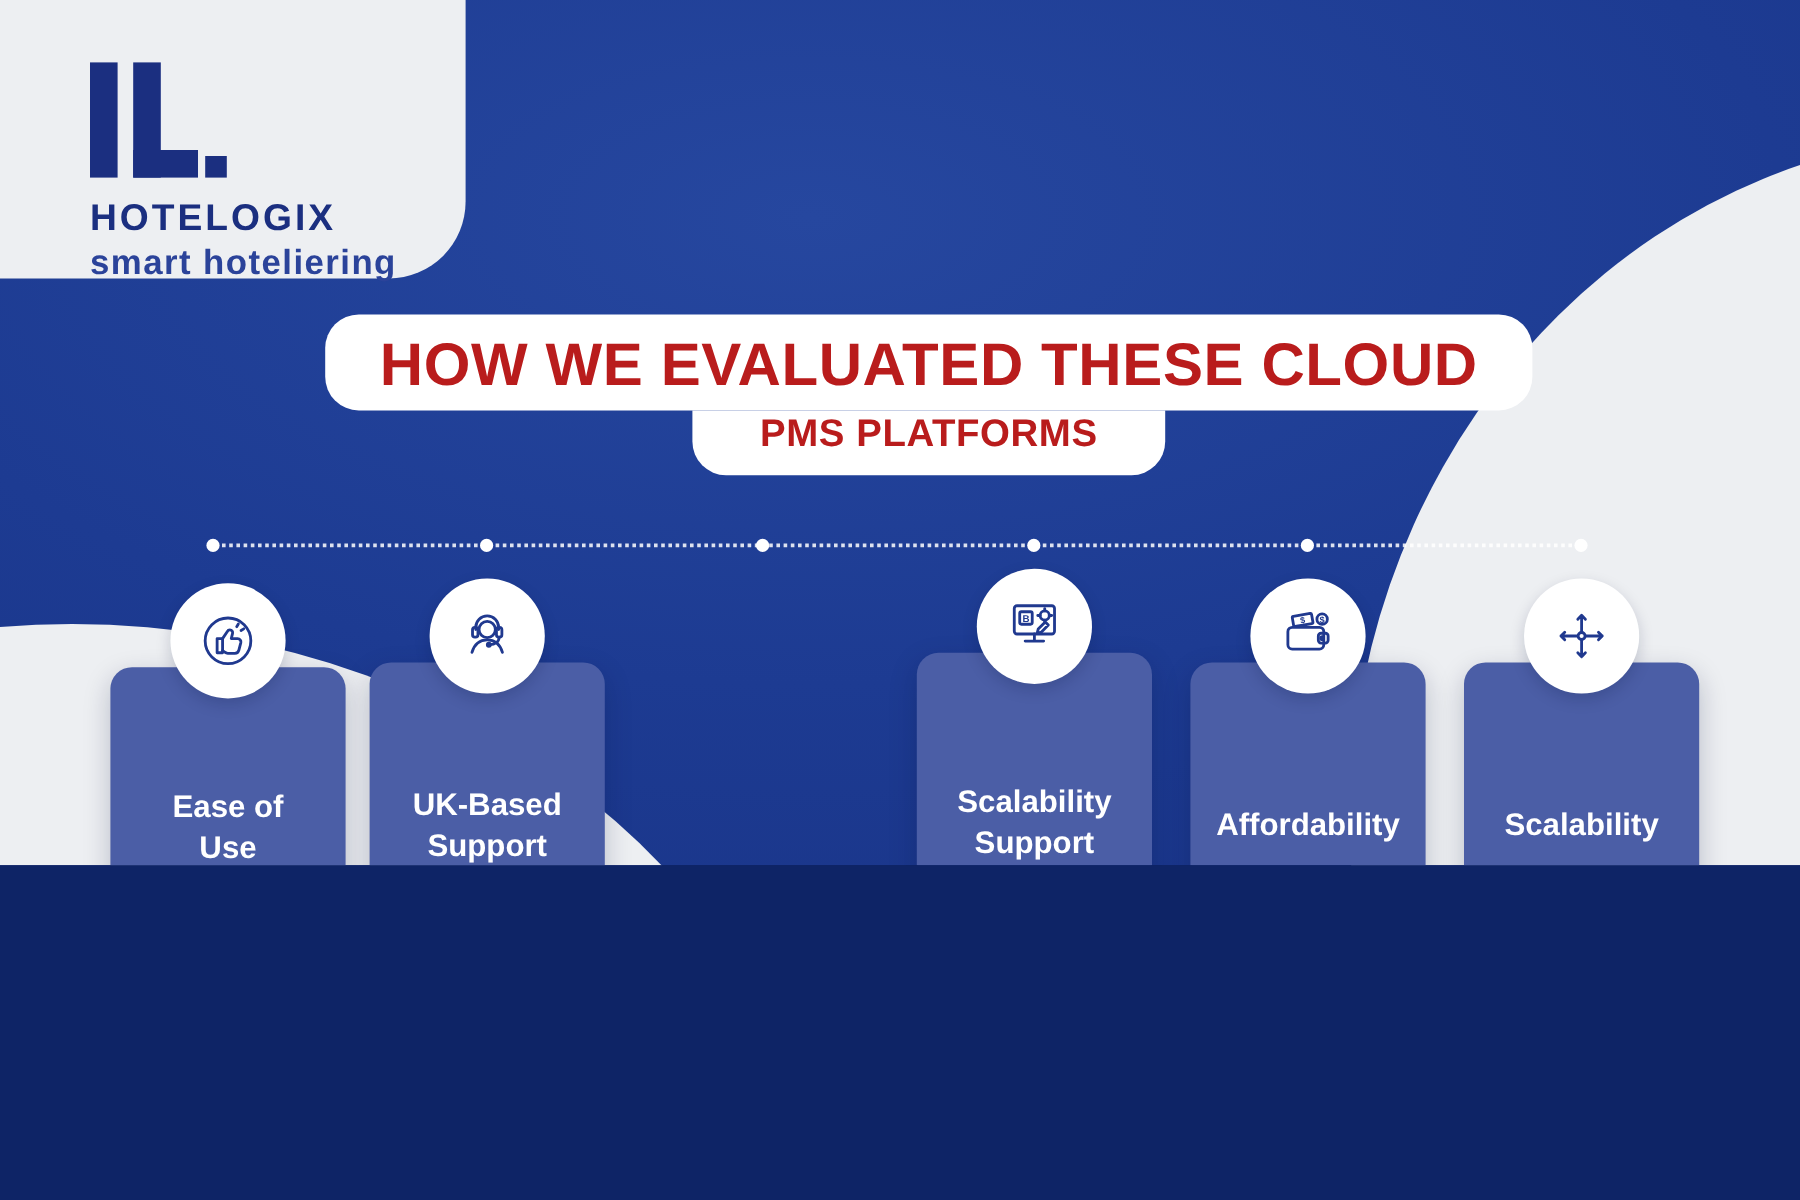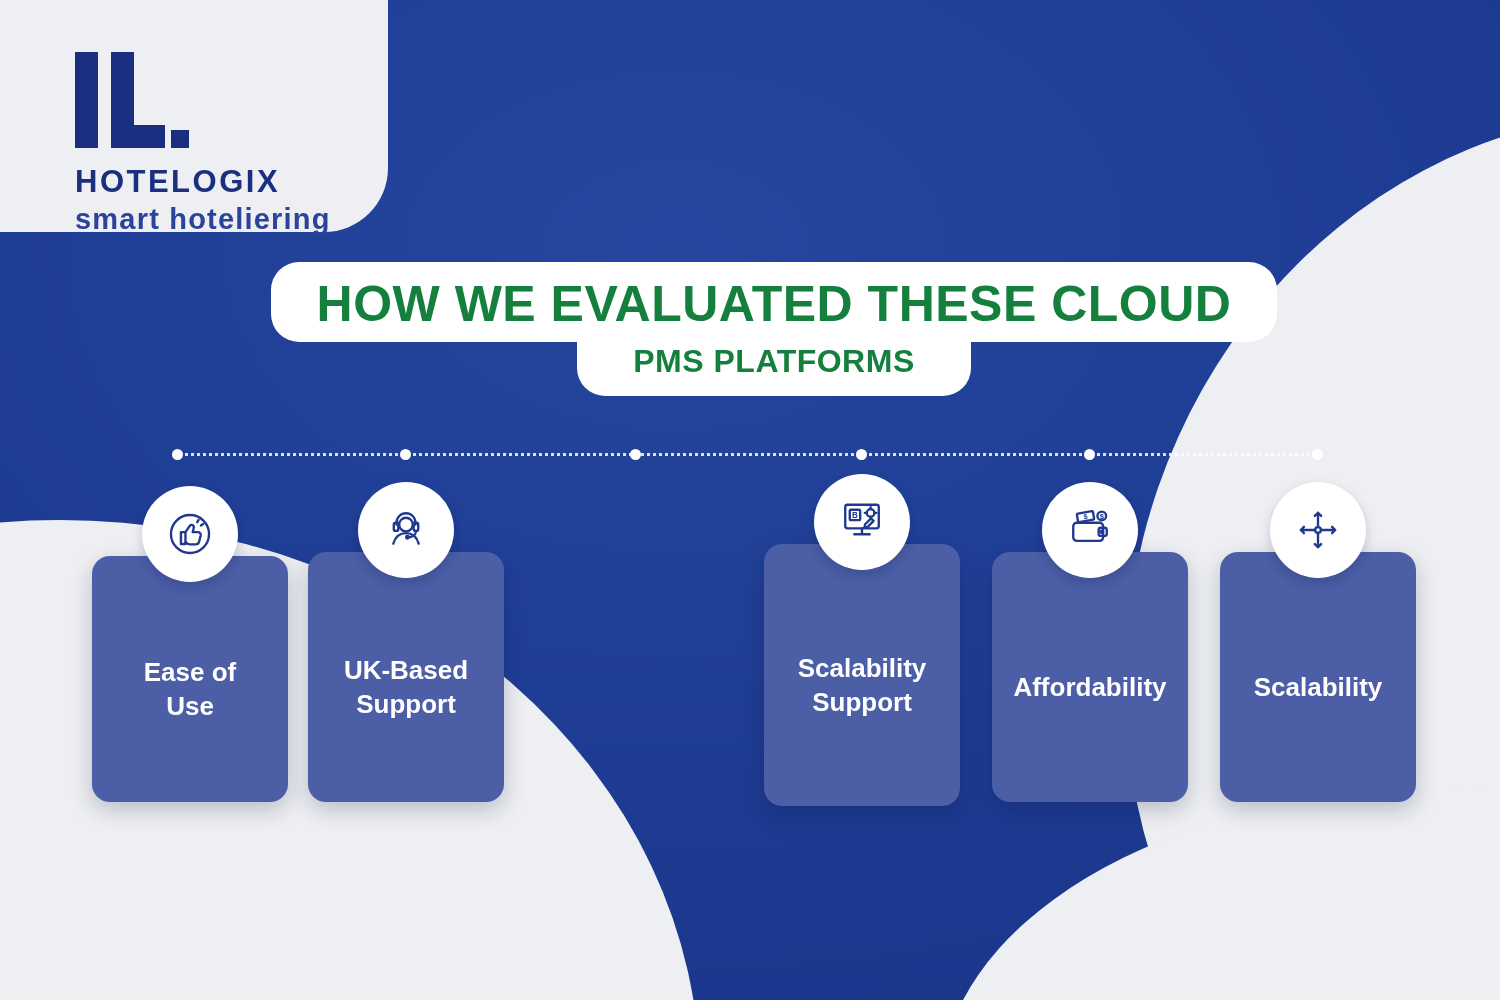--- a/index.html
+++ b/index.html
@@ -1,38 +1,38 @@
 <!DOCTYPE html>
 <html><head>
 <meta charset="utf-8">
 <style>
   html,body{margin:0;padding:0;background:#0e2466;}
   .stage{
-    position:relative;width:1500px;height:1000px;overflow:hidden;
+    position:relative;width:1500px;height:721px;overflow:hidden;
     font-family:"Liberation Sans", sans-serif;
     background:radial-gradient(120% 120% at 45% 25%, #26479f 0%, #1d3b92 45%, #173082 100%);
   }
   
   .blob{position:absolute;background:#edeff2;}
   .blob-tl{left:-60px;top:-60px;width:448px;height:292px;border-radius:0 0 64px 0;}
   .blob-bl{left:-580px;top:520px;width:1280px;height:1120px;border-radius:50%;}
   .blob-right{left:1128px;top:110px;width:1000px;height:1100px;border-radius:50%;transform:rotate(14deg);}
   .blob-br{left:940px;top:790px;width:1000px;height:600px;border-radius:50%;}
   
   .logo{position:absolute;left:75px;top:52px;z-index:5;}
   .logo-mark{position:relative;width:116px;height:96px;margin-bottom:16px;}
   .lm{position:absolute;background:#1b2f80;}
   .lm-bar1{left:0;top:0;width:23px;height:96px;}
   .lm-bar2{left:36px;top:0;width:23px;height:96px;}
   .lm-foot{left:36px;top:73px;width:54px;height:23px;}
   .lm-dot{left:96px;top:78px;width:18px;height:18px;}
   .logo-name{font-size:31px;font-weight:bold;color:#1b2f80;letter-spacing:2.5px;}
   .logo-tagline{font-size:29px;color:#2b439a;letter-spacing:1.2px;margin-top:3px;font-weight:bold;}
   
-  .banner{position:absolute;top:262px;left:0;right:0;text-align:center;z-index:5;color:#15803d;font-weight:bold;margin-left:48px;}
+  .banner{position:absolute;top:262px;left:0;right:0;text-align:center;z-index:5;color:#b91c1c;font-weight:bold;margin-left:48px;}
   .banner-row1{display:inline-block;background:#fff;border-radius:28px;padding:12px 46px 8px;font-size:50px;letter-spacing:.5px;position:relative;z-index:2;line-height:1.2;}
   .banner-row2{display:block;width:fit-content;margin:0 auto;background:#fff;border-radius:0 0 28px 28px;padding:0 56px 16px;font-size:32px;letter-spacing:.5px;line-height:1.2;position:relative;z-index:1;}
   
   .timeline{position:absolute;top:453px;left:178px;width:1140px;border-top:3px dotted rgba(255,255,255,.85);z-index:4;}
   .dot{position:absolute;top:449px;width:11px;height:11px;border-radius:50%;background:#fff;z-index:4;}
   .d1{left:172px}.d2{left:400px}.d3{left:630px}.d4{left:856px}.d5{left:1084px}.d6{left:1312px}
   
   .card{
     position:absolute;width:196px;background:#4b5ea6;border-radius:18px;
     display:flex;flex-direction:column;align-items:center;justify-content:center;

